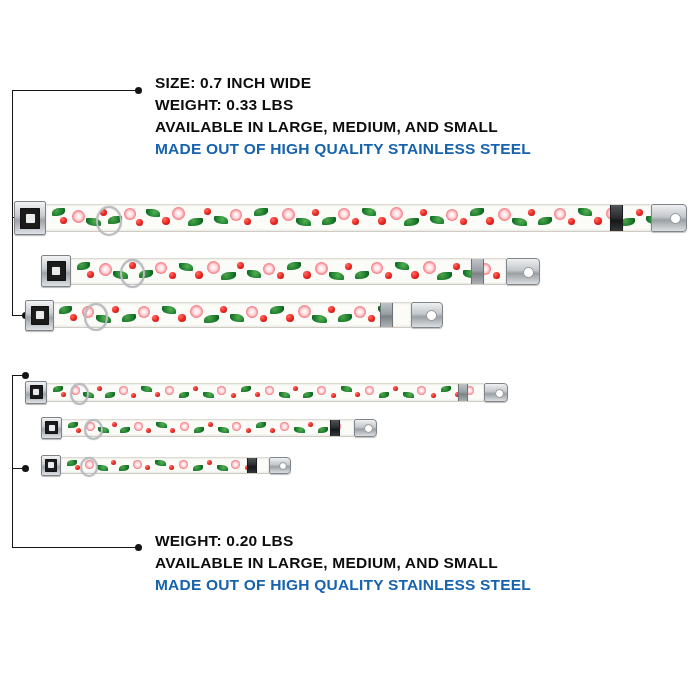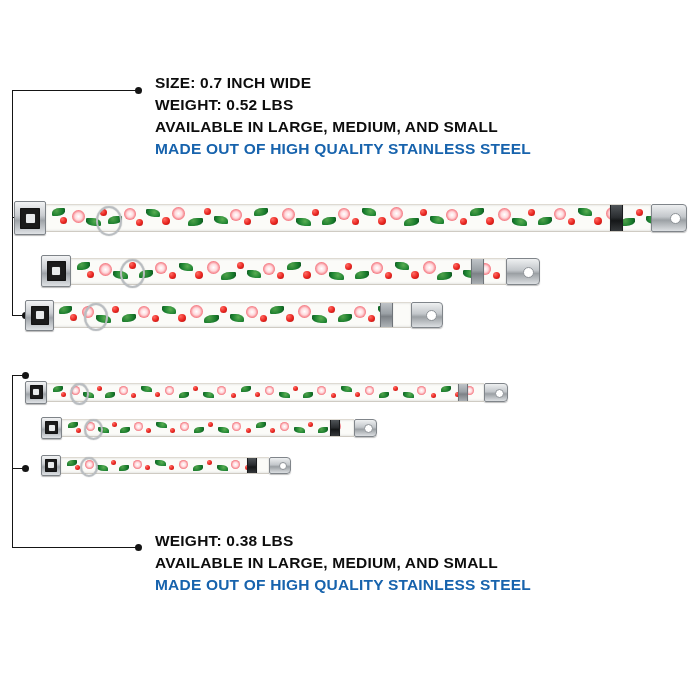--- a/index.html
+++ b/index.html
@@ -162,21 +162,21 @@
     border: 1px solid #8c9196;
   }
 </style>
 </head>
 <body>
 
 <div id="stage">
 
   <div class="spec-block" id="spec-top">
     <div class="spec-line">SIZE: 0.7 INCH WIDE</div>
-    <div class="spec-line">WEIGHT: 0.52 LBS</div>
+    <div class="spec-line">WEIGHT: 0.33 LBS</div>
     <div class="spec-line">AVAILABLE IN LARGE, MEDIUM, AND SMALL</div>
     <div class="spec-line accent">MADE OUT OF HIGH QUALITY STAINLESS STEEL</div>
   </div>
 
   <div class="dot" style="left:135px; top:87px;"></div>
   <div class="leader h-line" style="left:12px; top:90px; width:124px;"></div>
   <div class="leader v-line" style="left:12px; top:90px; height:226px;"></div>
   <div class="leader h-line" style="left:12px; top:217px; width:13px;"></div>
   <div class="dot" style="left:22px; top:214px;"></div>
   <div class="leader h-line" style="left:12px; top:315px; width:13px;"></div>
@@ -464,18 +464,18 @@
 
   <div class="dot" style="left:22px; top:372px;"></div>
   <div class="leader h-line" style="left:12px; top:375px; width:13px;"></div>
   <div class="dot" style="left:22px; top:465px;"></div>
   <div class="leader h-line" style="left:12px; top:468px; width:13px;"></div>
   <div class="leader v-line" style="left:12px; top:375px; height:173px;"></div>
   <div class="leader h-line" style="left:12px; top:547px; width:124px;"></div>
   <div class="dot" style="left:135px; top:544px;"></div>
 
   <div class="spec-block" id="spec-bottom">
-    <div class="spec-line">WEIGHT: 0.38 LBS</div>
+    <div class="spec-line">WEIGHT: 0.20 LBS</div>
     <div class="spec-line">AVAILABLE IN LARGE, MEDIUM, AND SMALL</div>
     <div class="spec-line accent">MADE OUT OF HIGH QUALITY STAINLESS STEEL</div>
   </div>
 
 </div>
 
 </body></html>

